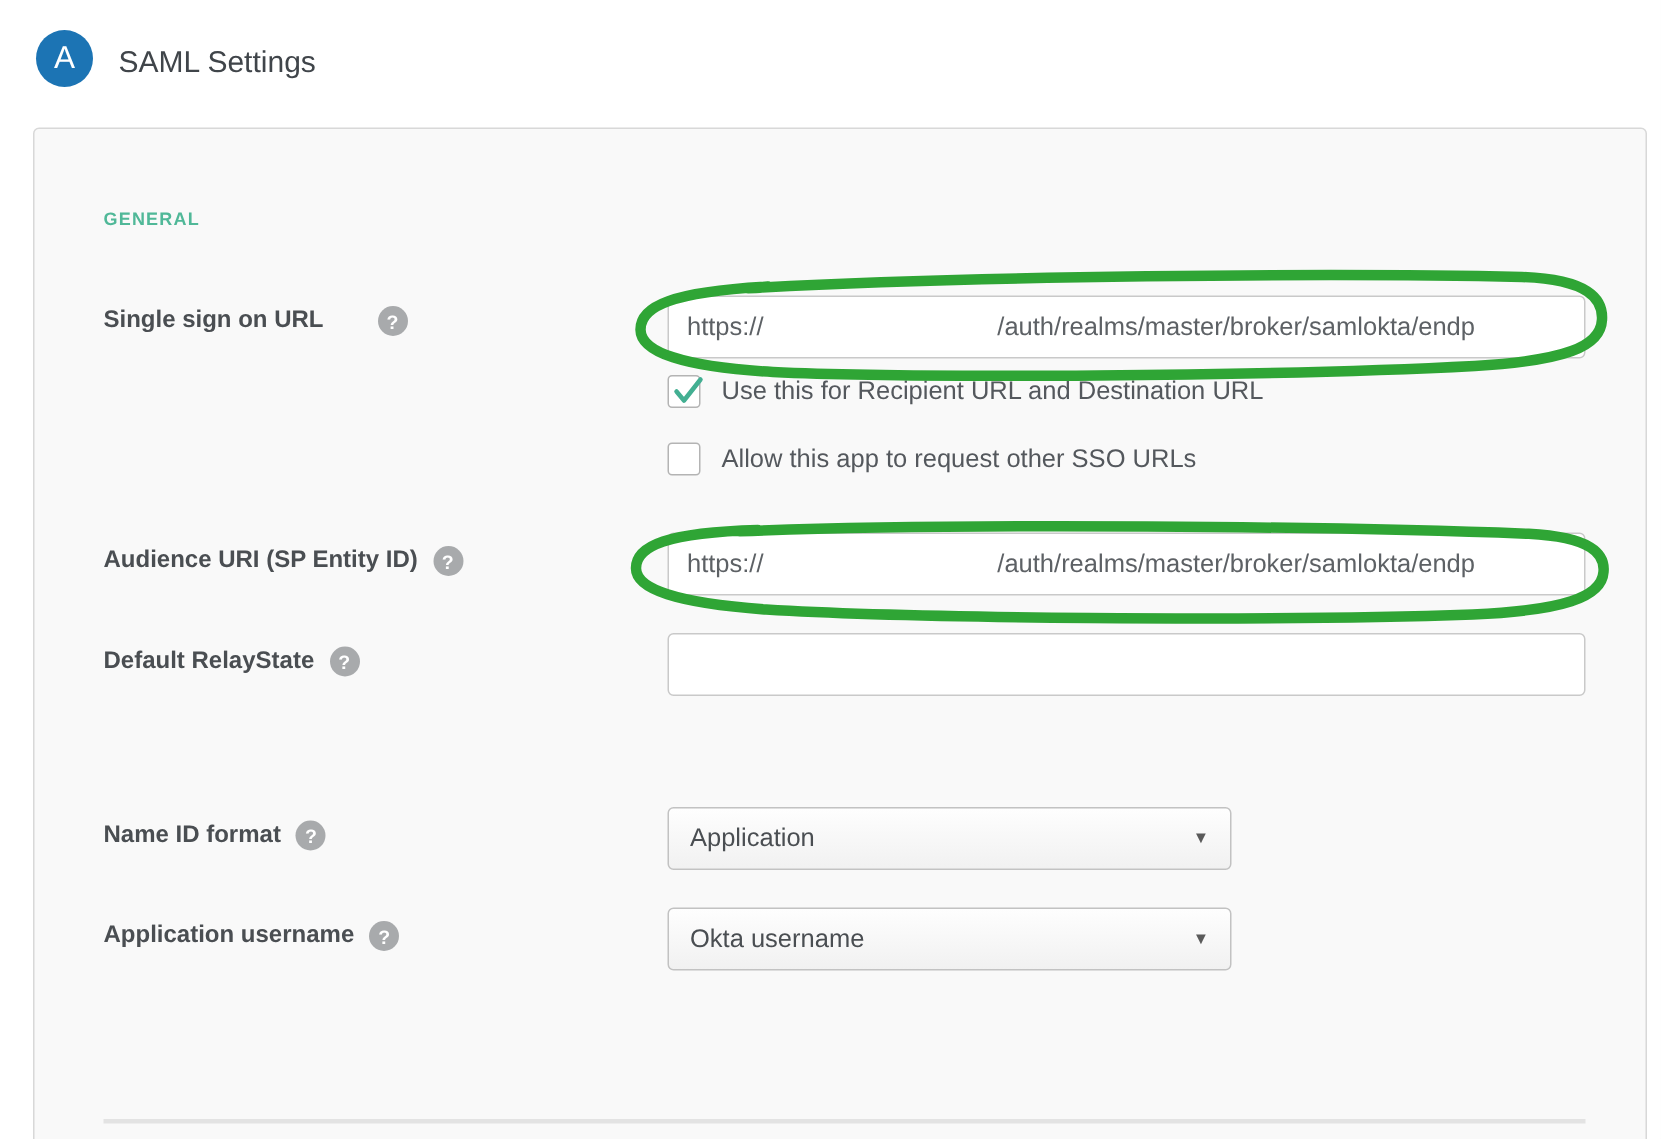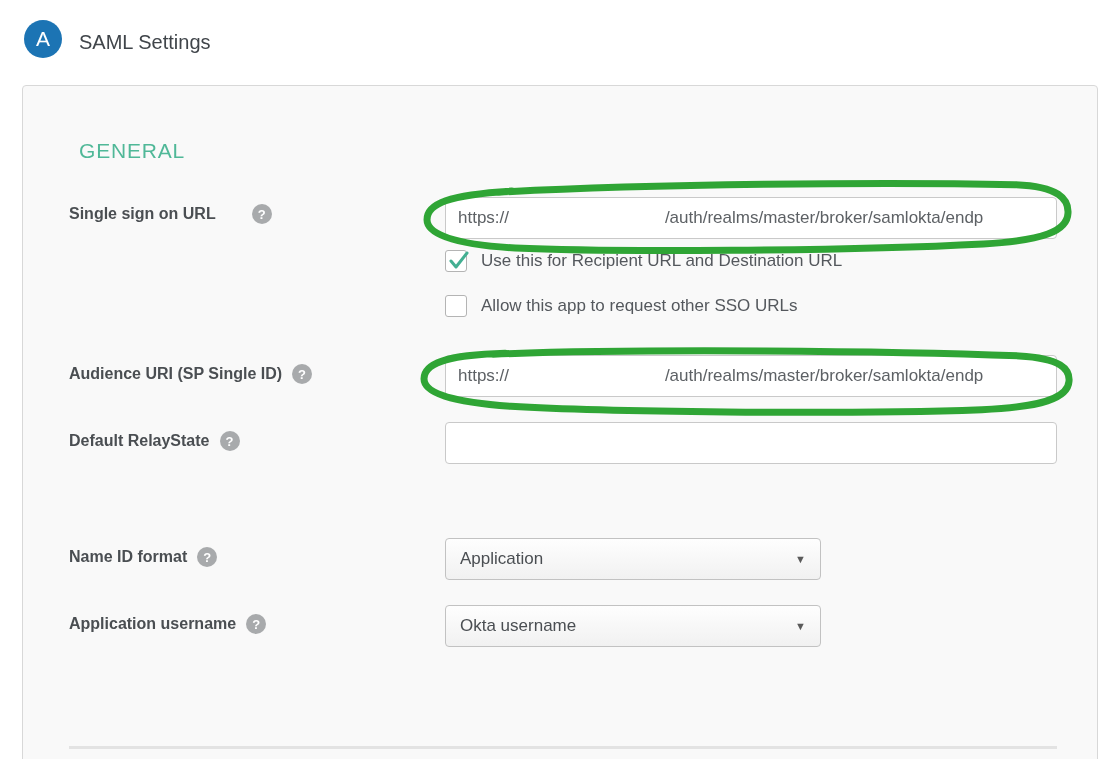--- a/index.html
+++ b/index.html
@@ -23,23 +23,23 @@
   }
   
   .panel {
     position: absolute; left: 22px; top: 85px;
     width: 1076px; height: 800px;
     background: #f9f9f9;
     border: 1px solid #d8d8d8;
     border-radius: 4px;
   }
   .section-heading {
-    position: absolute; left: 56px; top: 53px;
-    font-size: 21px; color: #50b898; letter-spacing: 0.8px;
-    font-weight: 400;
+    position: absolute; left: 46px; top: 53px;
+    font-size: 12px; color: #50b898; letter-spacing: 0.8px;
+    font-weight: 700;
   }
   .field-label-row {
     position: absolute; left: 46px;
     display: flex; align-items: center; gap: 10px;
   }
   .field-label {
     font-size: 16px; font-weight: 700; color: #4a4e52;
   }
   .help-icon {
     width: 20px; height: 20px; border-radius: 50%;
@@ -133,21 +133,21 @@
   </div>
 
   <div class="checkbox-row" style="top:209px;">
     <div class="checkbox-box">
       
     </div>
     <span class="checkbox-label">Allow this app to request other SSO URLs</span>
   </div>
 
   <div class="field-label-row" style="top:278px;">
-    <span class="field-label">Audience URI (SP Single ID)</span>
+    <span class="field-label">Audience URI (SP Entity ID)</span>
     <span class="help-icon">?</span>
   </div>
   <input class="text-input" style="top: 269px;" type="text" value="https://                                 /auth/realms/master/broker/samlokta/endp">
 
   <div class="field-label-row" style="top:345px;">
     <span class="field-label">Default RelayState</span>
     <span class="help-icon">?</span>
   </div>
   <input class="text-input" style="top: 336px;" type="text" value="">
 

